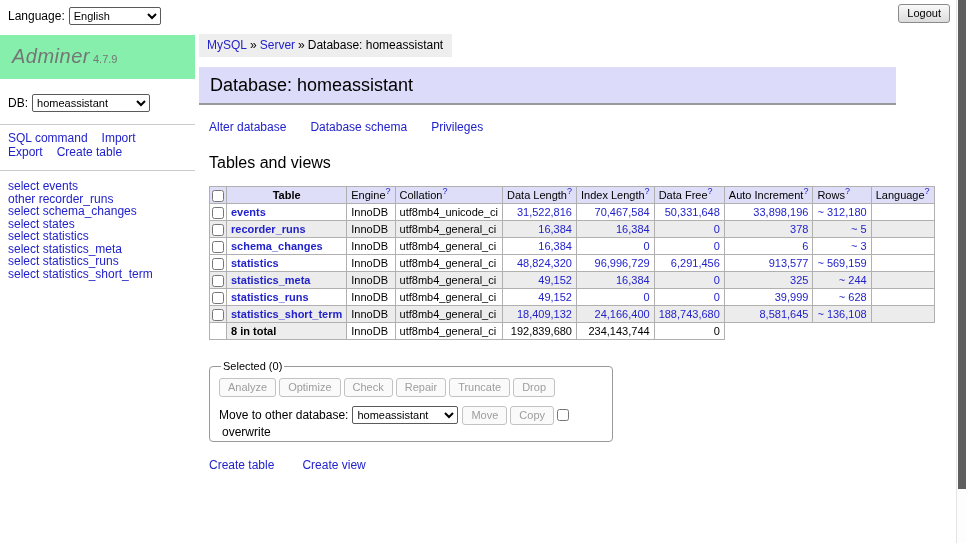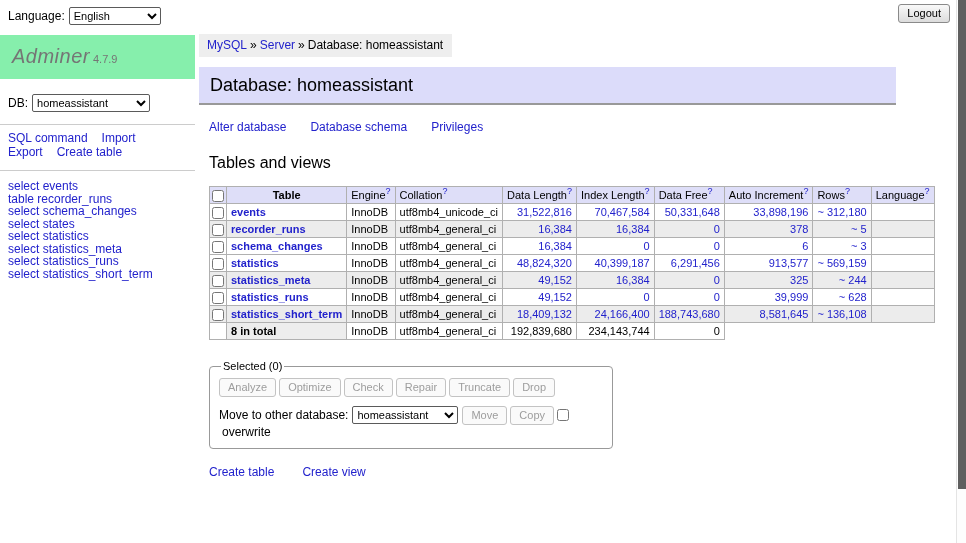--- a/index.html
+++ b/index.html
@@ -59,21 +59,21 @@
   .objects td.name a { font-weight:bold; }
   .objects td.num { text-align:right; }
   .objects td.num a { display:block; }
   .objects tr.even td { background:#ececec; }
   .objects tfoot td { color:#000; }
   .objects tfoot td.name { background:#ededed; font-weight:bold; }
   .objects tfoot td.noborder { border:none; background:#fff; }
   input[type=checkbox] { width:12px; height:12px; margin:0; vertical-align:middle; }
 
   
-  .selected-fs { width:404px; margin-top:20px; padding:6px 9px 9px 9px; }
+  .selected-fs { width:404px; margin-top:20px; padding:6px 9px 2px 9px; }
   .selected-fs .btn-row .btn { margin-right:3px; }
   .move-row { margin-top:9px; }
   .move-row select { width:106px; margin:0 4px; }
   .move-row .btn { margin-right:3px; }
   .move-row label { margin-left:3px; }
   .move-row input[type=checkbox] { vertical-align:-2px; }
 
   .bottom-links { margin:16px 0 0 10px; }
   .bottom-links a { margin-right:28px; }
 
@@ -99,21 +99,21 @@
       <span>DB:</span><select><option>homeassistant</option></select>
     </div>
     <hr class="sep">
     <div class="cmd-links">
       <div><a>SQL command</a><a>Import</a></div>
       <div><a>Export</a><a>Create table</a></div>
     </div>
     <hr class="sep">
     <div class="tbl-links">
         <a>select events</a>
-        <a>table recorder_runs</a>
+        <a>other recorder_runs</a>
         <a>select schema_changes</a>
         <a>select states</a>
         <a>select statistics</a>
         <a>select statistics_meta</a>
         <a>select statistics_runs</a>
         <a>select statistics_short_term</a>
       </div>
   </div>
 
   <div class="main">
@@ -227,21 +227,21 @@
   </tr>
           <tr>
     <td class="cb"><input type="checkbox" style=""></td>
     <td class="name"><a>statistics</a></td>
     <td>InnoDB</td>
     <td>utf8mb4_general_ci</td>
     <td class="num">
               <a>48,824,320</a>
             </td>
     <td class="num">
-              <a>40,399,187</a>
+              <a>96,996,729</a>
             </td>
     <td class="num">
               <a>6,291,456</a>
             </td>
     <td class="num">
               <a>913,577</a>
             </td>
     <td class="num">
               <a>~ 569,159</a>
             </td>

